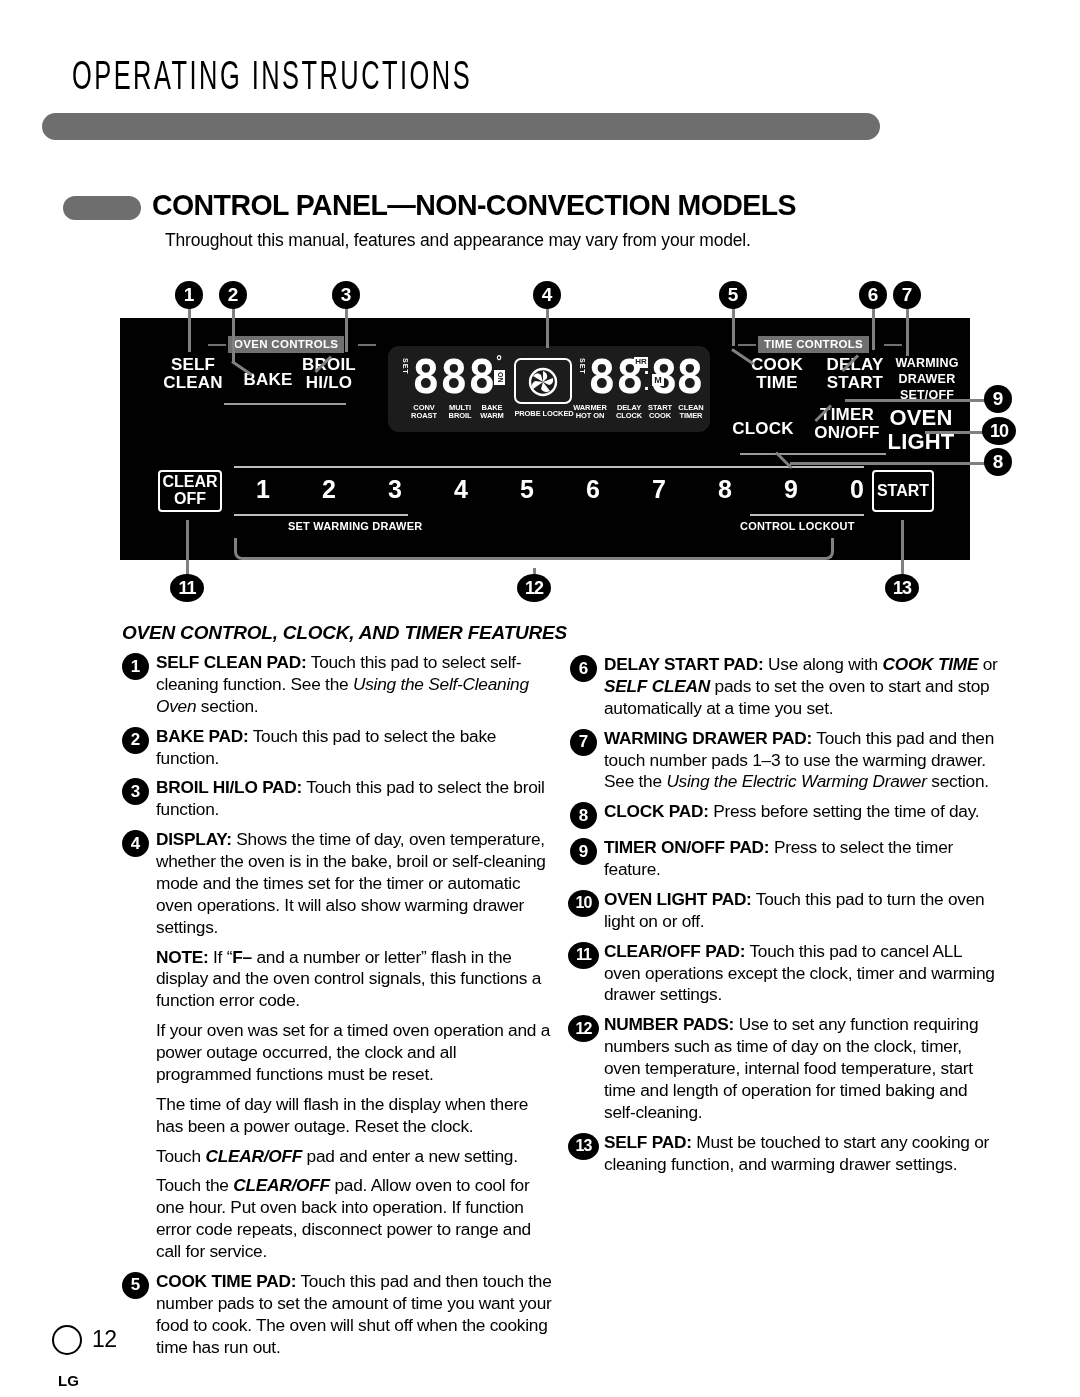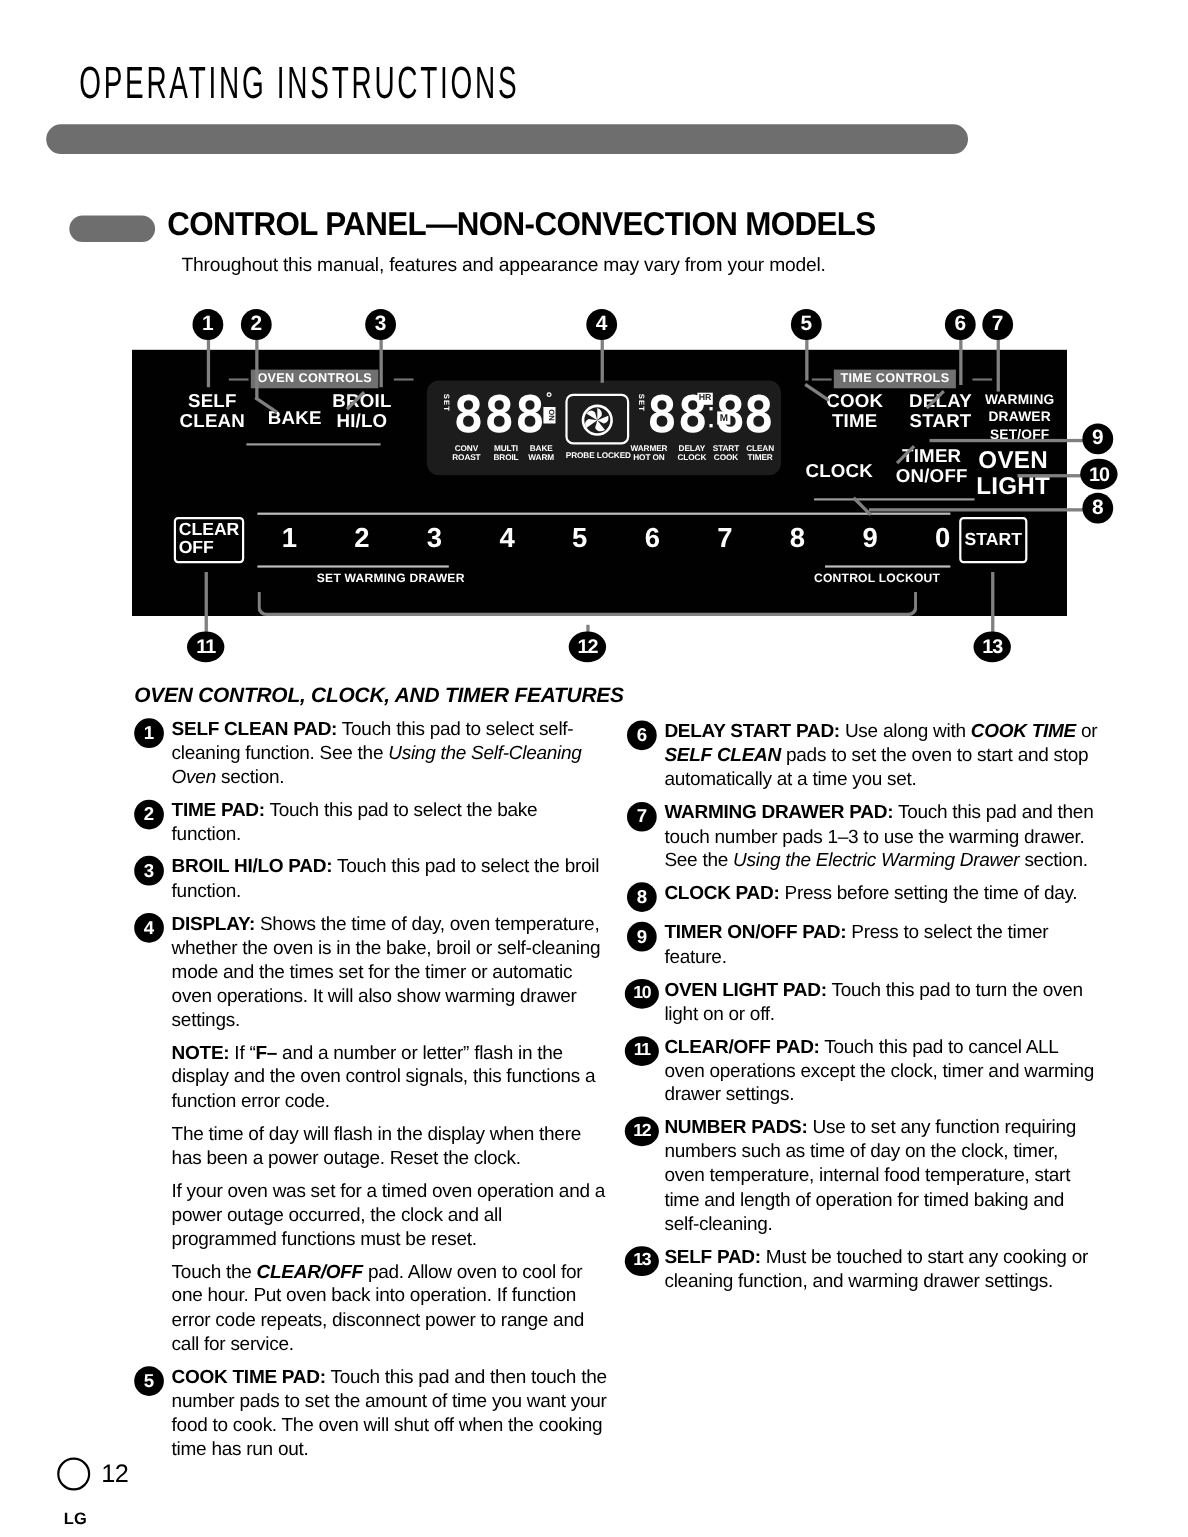--- a/index.html
+++ b/index.html
@@ -91,21 +91,21 @@
   .vset{
     position:absolute; color:#fff; font-size:7px; font-weight:bold;
     line-height:1.15; text-align:center;
   }
   .probe-box{
     position:absolute; border:2px solid #fff; border-radius:7px;
     width:58px; height:46px;
   }
   .key{
     position:absolute; border:2px solid #fff; border-radius:4px;
-    color:#fff; font-weight:bold; 
+    color:#fff; font-weight:bold; text-align:center;
     display:flex; align-items:center; justify-content:center;
     line-height:1.05;
   }
   .numrow{ position:absolute; }
   .num{
     position:absolute; color:#fff; font-weight:bold; font-size:25px;
     text-align:center; width:30px;
   }
   .hline{ position:absolute; background:#bdbdbd; height:2px; }
   .sublbl{
@@ -318,46 +318,49 @@
 
   <div class="col colL">
 
     <div class="item">
       <div class="n">1</div>
       <p><b>SELF CLEAN PAD:</b><span> Touch this pad to select self-cleaning function. See the </span><i>Using the Self-Cleaning Oven</i><span> section.</span></p>
     </div>
 
     <div class="item">
       <div class="n">2</div>
-      <p><b>TIME PAD:</b><span> Touch this pad to select the bake function.</span></p>
+      <p><b>BAKE PAD:</b><span> Touch this pad to select the bake function.</span></p>
     </div>
 
     <div class="item">
       <div class="n">3</div>
       <p><b>BROIL HI/LO PAD:</b><span> Touch this pad to select the broil function.</span></p>
     </div>
 
     <div class="item">
       <div class="n">4</div>
       <p><b>DISPLAY:</b><span> Shows the time of day, oven temperature, whether the oven is in the bake, broil or self-cleaning mode and the times set for the timer or automatic oven operations. It will also show warming drawer settings.</span></p>
     </div>
 
     <div class="para">
       <p><b>NOTE:</b><span> If “</span><b>F–</b><span> and a number or letter” flash in the display and the oven control signals, this functions a function error code.</span></p>
     </div>
 
     <div class="para">
+      <p>If your oven was set for a timed oven operation and a power outage occurred, the clock and all programmed functions must be reset.</p>
+    </div>
+
+    <div class="para">
       <p>The time of day will flash in the display when there has been a power outage. Reset the clock.</p>
     </div>
 
+
     <div class="para">
-      <p>If your oven was set for a timed oven operation and a power outage occurred, the clock and all programmed functions must be reset.</p>
-    </div>
-
-
+      <p><span>Touch </span><span class="bi">CLEAR/OFF</span><span> pad and enter a new setting.</span></p>
+    </div>
 
     <div class="para">
       <p><span>Touch the </span><span class="bi">CLEAR/OFF</span><span> pad. Allow oven to cool for one hour. Put oven back into operation. If function error code repeats, disconnect power to range and call for service.</span></p>
     </div>
 
     <div class="item">
       <div class="n">5</div>
       <p><b>COOK TIME PAD:</b><span> Touch this pad and then touch the number pads to set the amount of time you want your food to cook. The oven will shut off when the cooking time has run out.</span></p>
     </div>
   </div>

